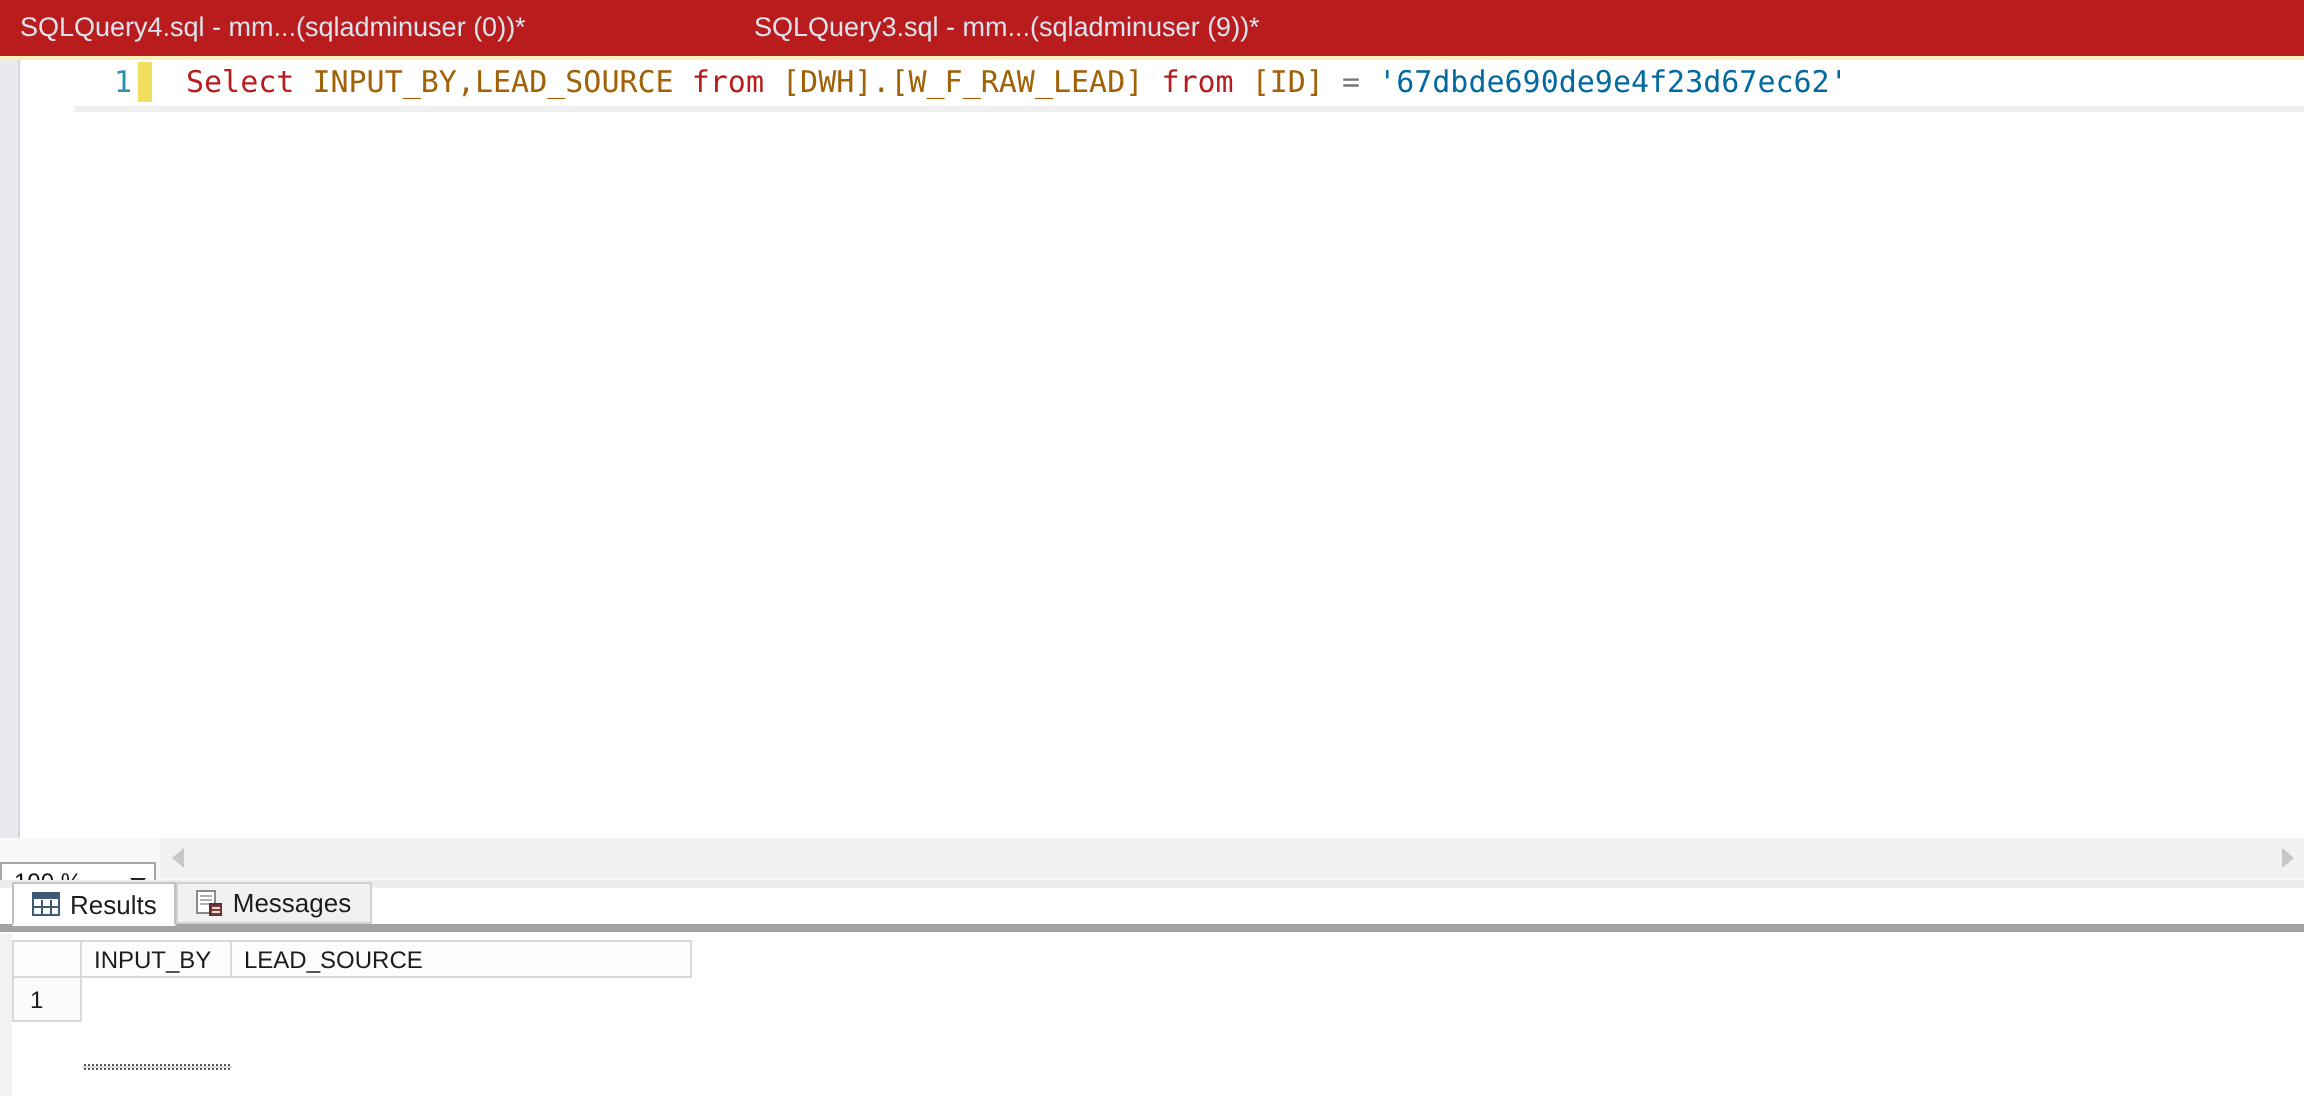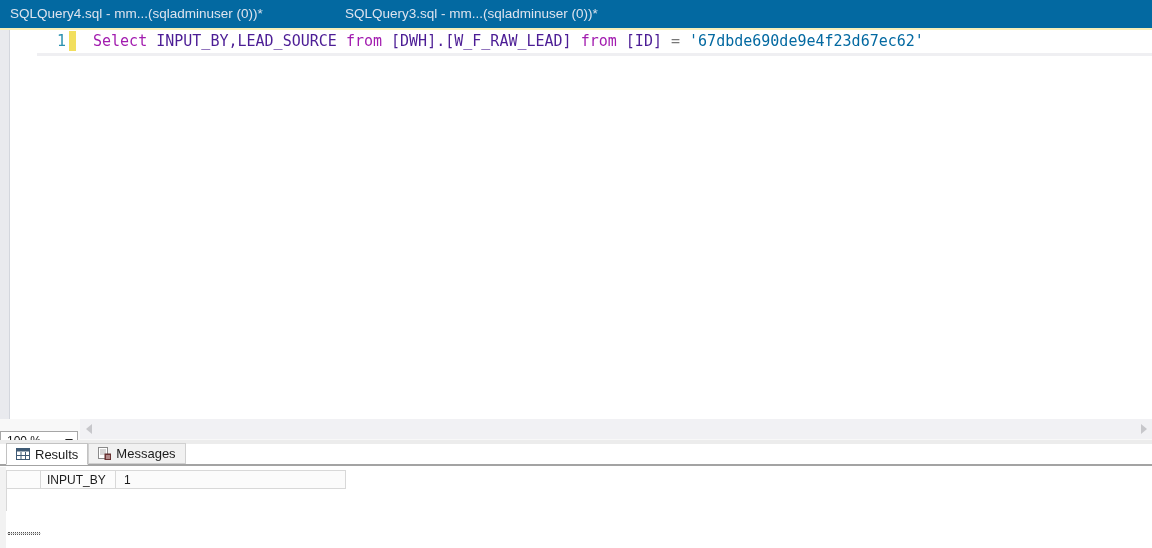--- a/index.html
+++ b/index.html
@@ -2,42 +2,42 @@
 <html><head>
 <meta charset="utf-8">
 <style>
   * { margin:0; padding:0; box-sizing:border-box; }
   html,body { width:1152px; height:548px; overflow:hidden; }
   body { font-family:"Liberation Sans", sans-serif; background:#ffffff; }
   #app { position:relative; width:1152px; height:548px; background:#fff; overflow:hidden; }
 
   
   .tabbar { position:absolute; top:0; left:0; width:1152px; height:28px;
-            background:#0369a1; display:flex; }
+            background:#b91c1c; display:flex;gap:32px; }
   .doc-tab { height:28px; line-height:28px; padding-left:10px; font-size:13.5px;
              color:#DDE3EE; white-space:nowrap; overflow:hidden; cursor:default; }
   .doc-tab.t0 { width:335px; }
   .doc-tab.t1 { width:335px; }
   .doc-tab.t2 { width:330px; }
   .doc-tab.t3 { flex:1; }
   .doc-tab.active { background:#F8EFB9; color:#1E2A44; }
   .tab-underline { position:absolute; top:28px; left:0; width:1152px; height:2px;
                    background:#F8EFB9; }
 
   
   .editor { position:absolute; top:30px; left:0; width:1152px; height:389px; background:#fff; }
   .indicator-margin { position:absolute; top:0; left:0; width:10px; height:100%;
                       background:#E9EAEE; border-right:1px solid #D3D6DD; }
   .code-line { position:absolute; top:1px; left:0; right:0; height:20px; display:flex;
                font-family:"DejaVu Sans Mono", monospace; font-size:15px; line-height:20px; }
   .gutter-num { width:66px; text-align:right; color:#2B91AF; }
   .change-bar { width:7px; height:20px; margin-left:3px; background:#F2DF5E; }
   .code-text { margin-left:17px; white-space:pre; color:#000; }
-  .tok-kw  { color:#a21caf; }
-  .tok-pl  { color:#4c1d95; }
+  .tok-kw  { color:#b91c1c; }
+  .tok-pl  { color:#a16207; }
   .tok-op  { color:#777777; }
   .tok-str { color:#0369a1; }
   .faint-rule { position:absolute; top:23px; left:37px; right:0; height:3px; background:#EFEFF2; }
 
   
   .editor-bottom { position:absolute; top:419px; left:0; width:1152px; height:21px; background:#F8F8F8; }
   .zoom-combo { position:absolute; left:0; top:12px; width:78px; height:20px; background:#fff;
                 border:1px solid #A6A6A6; font-size:12px; color:#111;
                 display:flex; align-items:center; cursor:default; }
   .zoom-combo .val { padding-left:6px; flex:1; }
@@ -51,21 +51,21 @@
                 border-right:6px solid #C7C7CB; }
   .arrow-right { width:0; height:0; border-top:5px solid transparent; border-bottom:5px solid transparent;
                  border-left:6px solid #C7C7CB; }
 
   
   .splitter { position:absolute; top:440px; left:0; width:1152px; height:4px; background:#ECECEC; }
 
   
   .results-panel { position:absolute; top:444px; left:0; width:1152px; height:104px; background:#fff; }
   .rtab-strip { position:absolute; top:0; left:0; width:1152px; height:22px;
-                border-bottom:2px solid #a3a3a3; display:flex; align-items:flex-end; padding-left:6px; }
+                border-bottom:4px solid #a3a3a3; display:flex; align-items:flex-end; padding-left:6px; }
   .rtab { display:flex; align-items:center; gap:5px; font-size:13px; color:#1b1b1b;
           padding:0 9px; height:22px; cursor:default; }
   .rtab.active { background:#fff; border:1px solid #C2C2C2; border-bottom:1px solid #fff;
                  margin-bottom:-1px; z-index:2; }
   .rtab.inactive { background:#F1F1F1; border:1px solid #D0D0D0; height:21px; }
   .rtab svg { display:block; }
 
   
   .grid { position:absolute; left:6px; top:26px; display:grid;
           grid-template-columns:34px 75px 230px; grid-template-rows:18px 22px;
@@ -79,21 +79,21 @@
 
   .panel-left-gutter { position:absolute; left:0; top:23px; width:6px; bottom:0; background:#F2F2F2; }
 </style>
 </head>
 <body>
 
 <div id="app">
 
   <div class="tabbar">
     <div class="doc-tab t0">SQLQuery4.sql - mm...(sqladminuser (0))*</div>
-    <div class="doc-tab t1">SQLQuery3.sql - mm...(sqladminuser (0))*</div>
+    <div class="doc-tab t1">SQLQuery3.sql - mm...(sqladminuser (9))*</div>
   </div>
   <div class="tab-underline"></div>
 
   <div class="editor">
     <div class="indicator-margin"></div>
     <div class="faint-rule"></div>
     <div class="code-line">
       <span class="gutter-num">1</span>
       <span class="change-bar"></span>
       <span class="code-text"><span class="tok-kw">Select</span><span class="tok-pl"> INPUT_BY,LEAD_SOURCE </span><span class="tok-kw">from</span><span class="tok-pl"> [DWH].[W_F_RAW_LEAD] </span><span class="tok-kw">from</span><span class="tok-pl"> [ID] </span><span class="tok-op">= </span><span class="tok-str">'67dbde690de9e4f23d67ec62'</span></span>
@@ -143,18 +143,19 @@
         </svg>
         <span>Messages</span>
       </div>
     </div>
 
     <div class="panel-left-gutter"></div>
 
     <div class="grid">
       <div class="gcell gcorner"></div>
       <div class="gcell ghead">INPUT_BY</div>
+      <div class="gcell ghead">LEAD_SOURCE</div>
       <div class="gcell growhead">1</div>
       <div class="gcell gsel">MMV</div>
     </div>
   </div>
 
 </div>
 
 </body></html>

